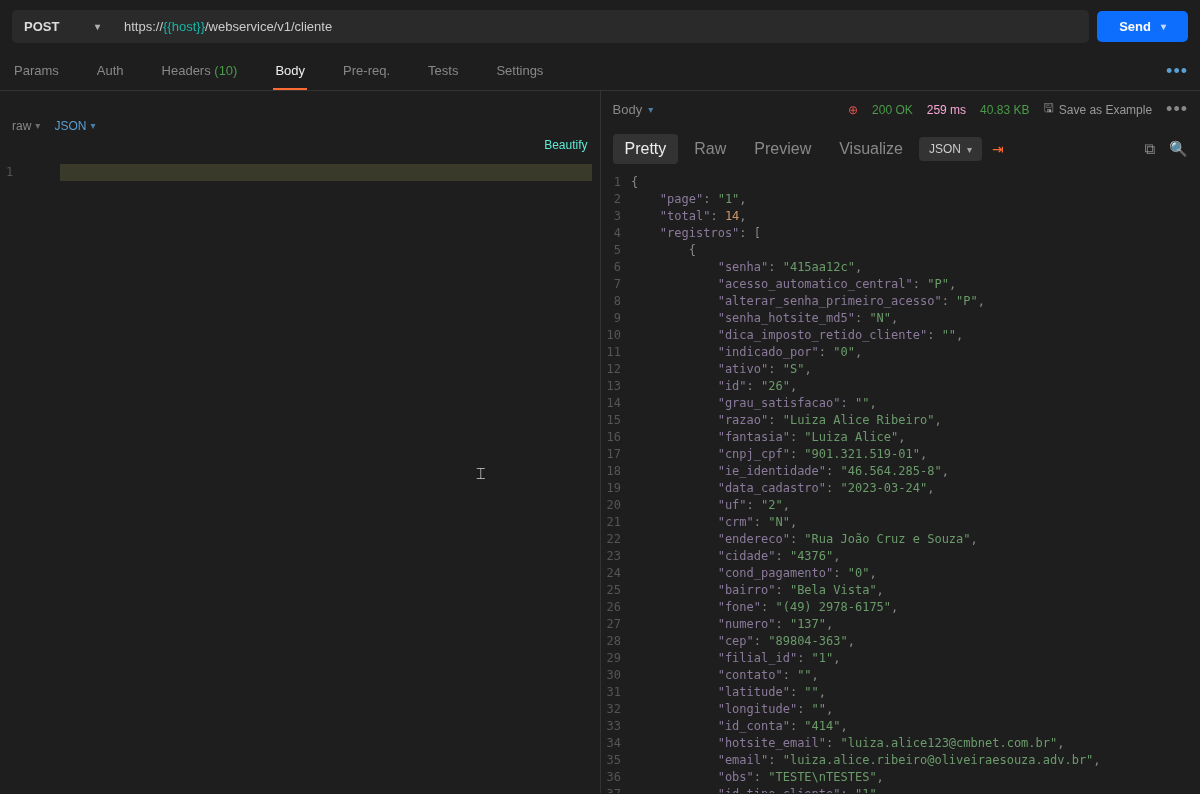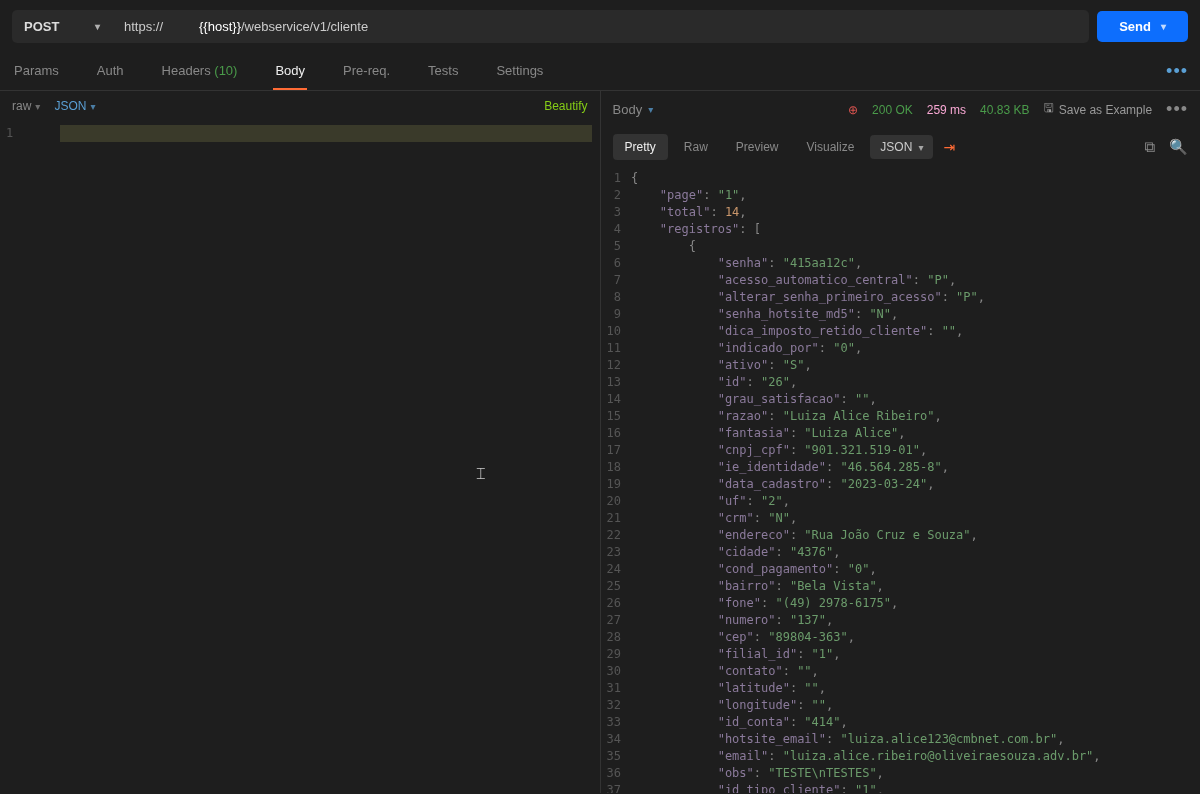--- a/index.html
+++ b/index.html
@@ -36,21 +36,21 @@
   background: #2a2a2a;
   color: #ccc;
   border: none;
   padding: 9px 12px;
   border-radius: 0 5px 5px 0;
   flex: 1;
   font-size: 13px;
   font-family: inherit;
   margin-left: -8px;
 }
-.url-host { color: #ffffff; margin-left: 36px; }
+.url-host { color: #14b8a6; }
 .send-btn {
   background: #0d6efd;
   color: #fff;
   border: none;
   padding: 8px 22px;
   border-radius: 5px;
   font-weight: 600;
   font-size: 13px;
   display: flex;
   align-items: center;
@@ -95,21 +95,21 @@
 .sub-bar {
   display: flex;
   justify-content: space-between;
   align-items: center;
   padding: 8px 12px;
   font-size: 12px;
 }
 .sub-left { display: flex; gap: 14px; align-items: center; }
 .sub-item { color: #888; cursor: pointer; display: inline-flex; align-items: center; gap: 4px; }
 .sub-item.blue { color: #5a9fd4; }
-.beautify { color: #84cc16; cursor: pointer; }
+.beautify { color: #5eead4; cursor: pointer; margin-top: 39px; }
 .editor {
   flex: 1;
   display: flex;
   font-family: 'SF Mono', Menlo, Consolas, monospace;
   font-size: 12px;
   overflow: auto;
   position: relative;
 }
 .gutter {
   background: transparent;
@@ -152,21 +152,21 @@
   padding: 6px 12px;
   gap: 8px;
   justify-content: space-between;
 }
 .resp-tabs-left { display: flex; gap: 4px; align-items: center; }
 .resp-tab {
   padding: 6px 12px;
   color: #888;
   cursor: pointer;
   border-radius: 4px;
-  font-size: 12px;
+  font-size: 16px;
 }
 .resp-tab.active { background: #333; color: #eee; }
 .json-sel {
   background: #333;
   color: #ccc;
   padding: 5px 10px;
   border-radius: 4px;
   font-size: 12px;
   display: inline-flex;
   align-items: center;

